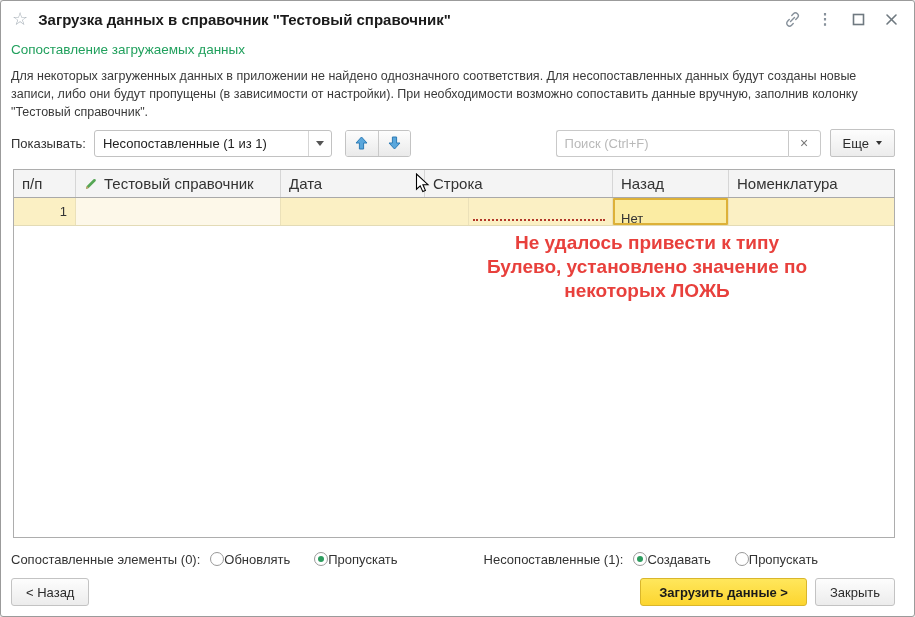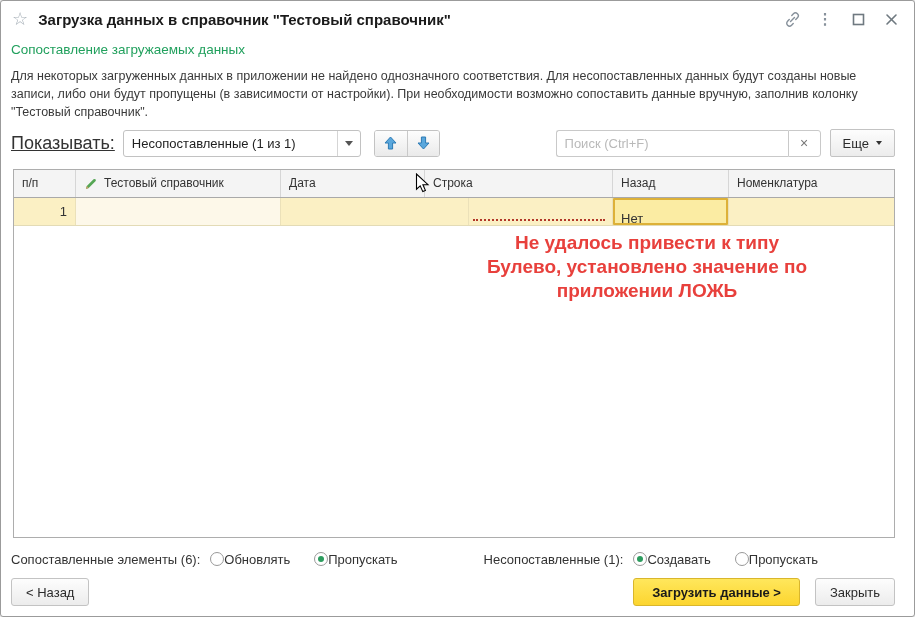--- a/index.html
+++ b/index.html
@@ -24,21 +24,21 @@
   .star { font-size:18px; color:#a7b0b8; cursor:pointer; line-height:1; }
   .wtitle { margin-left:10px; font-size:15px; font-weight:bold; color:#1a1a1a; }
   .title-actions { margin-left:auto; display:flex; align-items:center; gap:15px; }
   .title-actions .tbtn { display:flex; align-items:center; justify-content:center; width:18px; height:18px; cursor:pointer; }
   .kebab { font-size:15px; color:#87919b; font-weight:bold; letter-spacing:0; }
   
   .subtitle { position:absolute; top:41px; left:10px; font-size:13.5px; color:#21a05d; }
   .desc { position:absolute; top:66px; left:10px; width:860px; font-size:12.5px; line-height:18px; color:#3a3a3a; }
   
   .toolbar { position:absolute; top:128px; left:10px; right:19px; height:28px; display:flex; align-items:center; }
-  .show-label { font-size:18px; color:#333; margin-right:8px;text-decoration:underline; }
+  .show-label { font-size:13px; color:#333; margin-right:8px; }
   .combo {
     display:flex; width:238px; height:27px; border:1px solid #c2c2c2; border-radius:3px;
     background:#fff; cursor:pointer; overflow:hidden;
   }
   .combo-value { flex:1; font-size:13px; color:#222; line-height:25px; padding:0 8px; white-space:nowrap; }
   .combo-arrow { width:23px; border-left:1px solid #d5d5d5; display:flex; align-items:center; justify-content:center; }
   .tri-down { width:0; height:0; border-left:4px solid transparent; border-right:4px solid transparent; border-top:5px solid #555; }
   .updown { display:flex; margin-left:13px; border:1px solid #c3c3c3; border-radius:3px; overflow:hidden; }
   .arrow-btn {
     width:32px; height:25px; display:flex; align-items:center; justify-content:center;
@@ -61,21 +61,21 @@
     font-size:13px; color:#2b2b2b; cursor:pointer;
   }
   .more-btn .tri-down { border-top-color:#333; border-left-width:3.5px; border-right-width:3.5px; border-top-width:4.5px; }
   
   .grid {
     position:absolute; left:12px; top:168px; width:882px; height:369px;
     border:1px solid #adadad; background:#fff; overflow:hidden;
   }
   .grid-header { display:flex; height:28px; background:#f4f4f4; border-bottom:1px solid #a9a9a9; }
   .hcell {
-    font-size:12px; color:#333; line-height:27px; padding:0 8px;
+    font-size:15px; color:#333; line-height:27px; padding:0 8px;
     border-right:1px solid #d6d6d6; display:flex; align-items:center; gap:6px; cursor:default;
   }
   .hcell:last-child { border-right:none; }
   .c0 { width:62px; } .c1 { width:205px; } .c2 { width:188px; } .c3 { width:144px; } .c4 { width:116px; } .c5 { flex:1; }
   .grid-row { display:flex; height:28px; background:#fbf0c4; border-bottom:1px solid #e3dbb6; }
   .cell {
     font-size:13px; color:#333; line-height:27px; padding:0 8px;
     border-right:1px solid #ebe1b9; position:relative; cursor:default;
   }
   .cell:last-child { border-right:none; }
@@ -112,21 +112,21 @@
   .bottombar { position:absolute; left:10px; right:19px; top:577px; display:flex; align-items:center; }
   .btn {
     height:28px; padding:0 14px; background:linear-gradient(#fdfdfd,#ececec);
     border:1px solid #c3c3c3; border-radius:3px; font-size:13px; color:#2b2b2b;
     display:flex; align-items:center; cursor:pointer; font-family:"Liberation Sans",sans-serif;
   }
   .btn-load {
     margin-left:auto; background:linear-gradient(#ffe75c,#fcd52f); border:1px solid #d9b62c;
     font-weight:bold; color:#1a1a1a; padding:0 18px;
   }
-  .btn-close { margin-left:15px; }
+  .btn-close { margin-left:8px; }
 </style>
 </head>
 <body>
 
 <div class="window">
 
   <div class="titlebar">
     <span class="star">☆</span>
     <span class="wtitle">Загрузка данных в справочник "Тестовый справочник"</span>
     <div class="title-actions">
@@ -221,31 +221,31 @@
       <div class="cell bool c4">
         <div class="bool-selected">Нет</div>
       </div>
       <div class="cell c5"></div>
     </div>
   </div>
 
   <div class="annotation">
     <div>Не удалось привести к типу</div>
     <div>Булево, установлено значение по</div>
-    <div>приложении ЛОЖЬ</div>
+    <div>некоторых ЛОЖЬ</div>
   </div>
 
   <div class="cursor">
     <svg width="15" height="21" viewBox="0 0 15 21">
       <path d="M1.5 1 L1.5 16.2 L5.2 12.8 L7.8 18.6 L10.4 17.4 L7.9 11.7 L13 11.7 Z" fill="#ffffff" stroke="#000000" stroke-width="1.1"></path>
     </svg>
   </div>
 
   <div class="opts">
-    <span class="opt-label">Сопоставленные элементы (6):</span>
+    <span class="opt-label">Сопоставленные элементы (0):</span>
     <span class="radio-item">
       <span class="radio"></span>
       <span>Обновлять</span>
     </span>
     <span class="radio-item">
       <span class="radio checked"></span>
       <span>Пропускать</span>
     </span>
     <span class="group-gap"></span>
     <span class="opt-label">Несопоставленные (1):</span>

